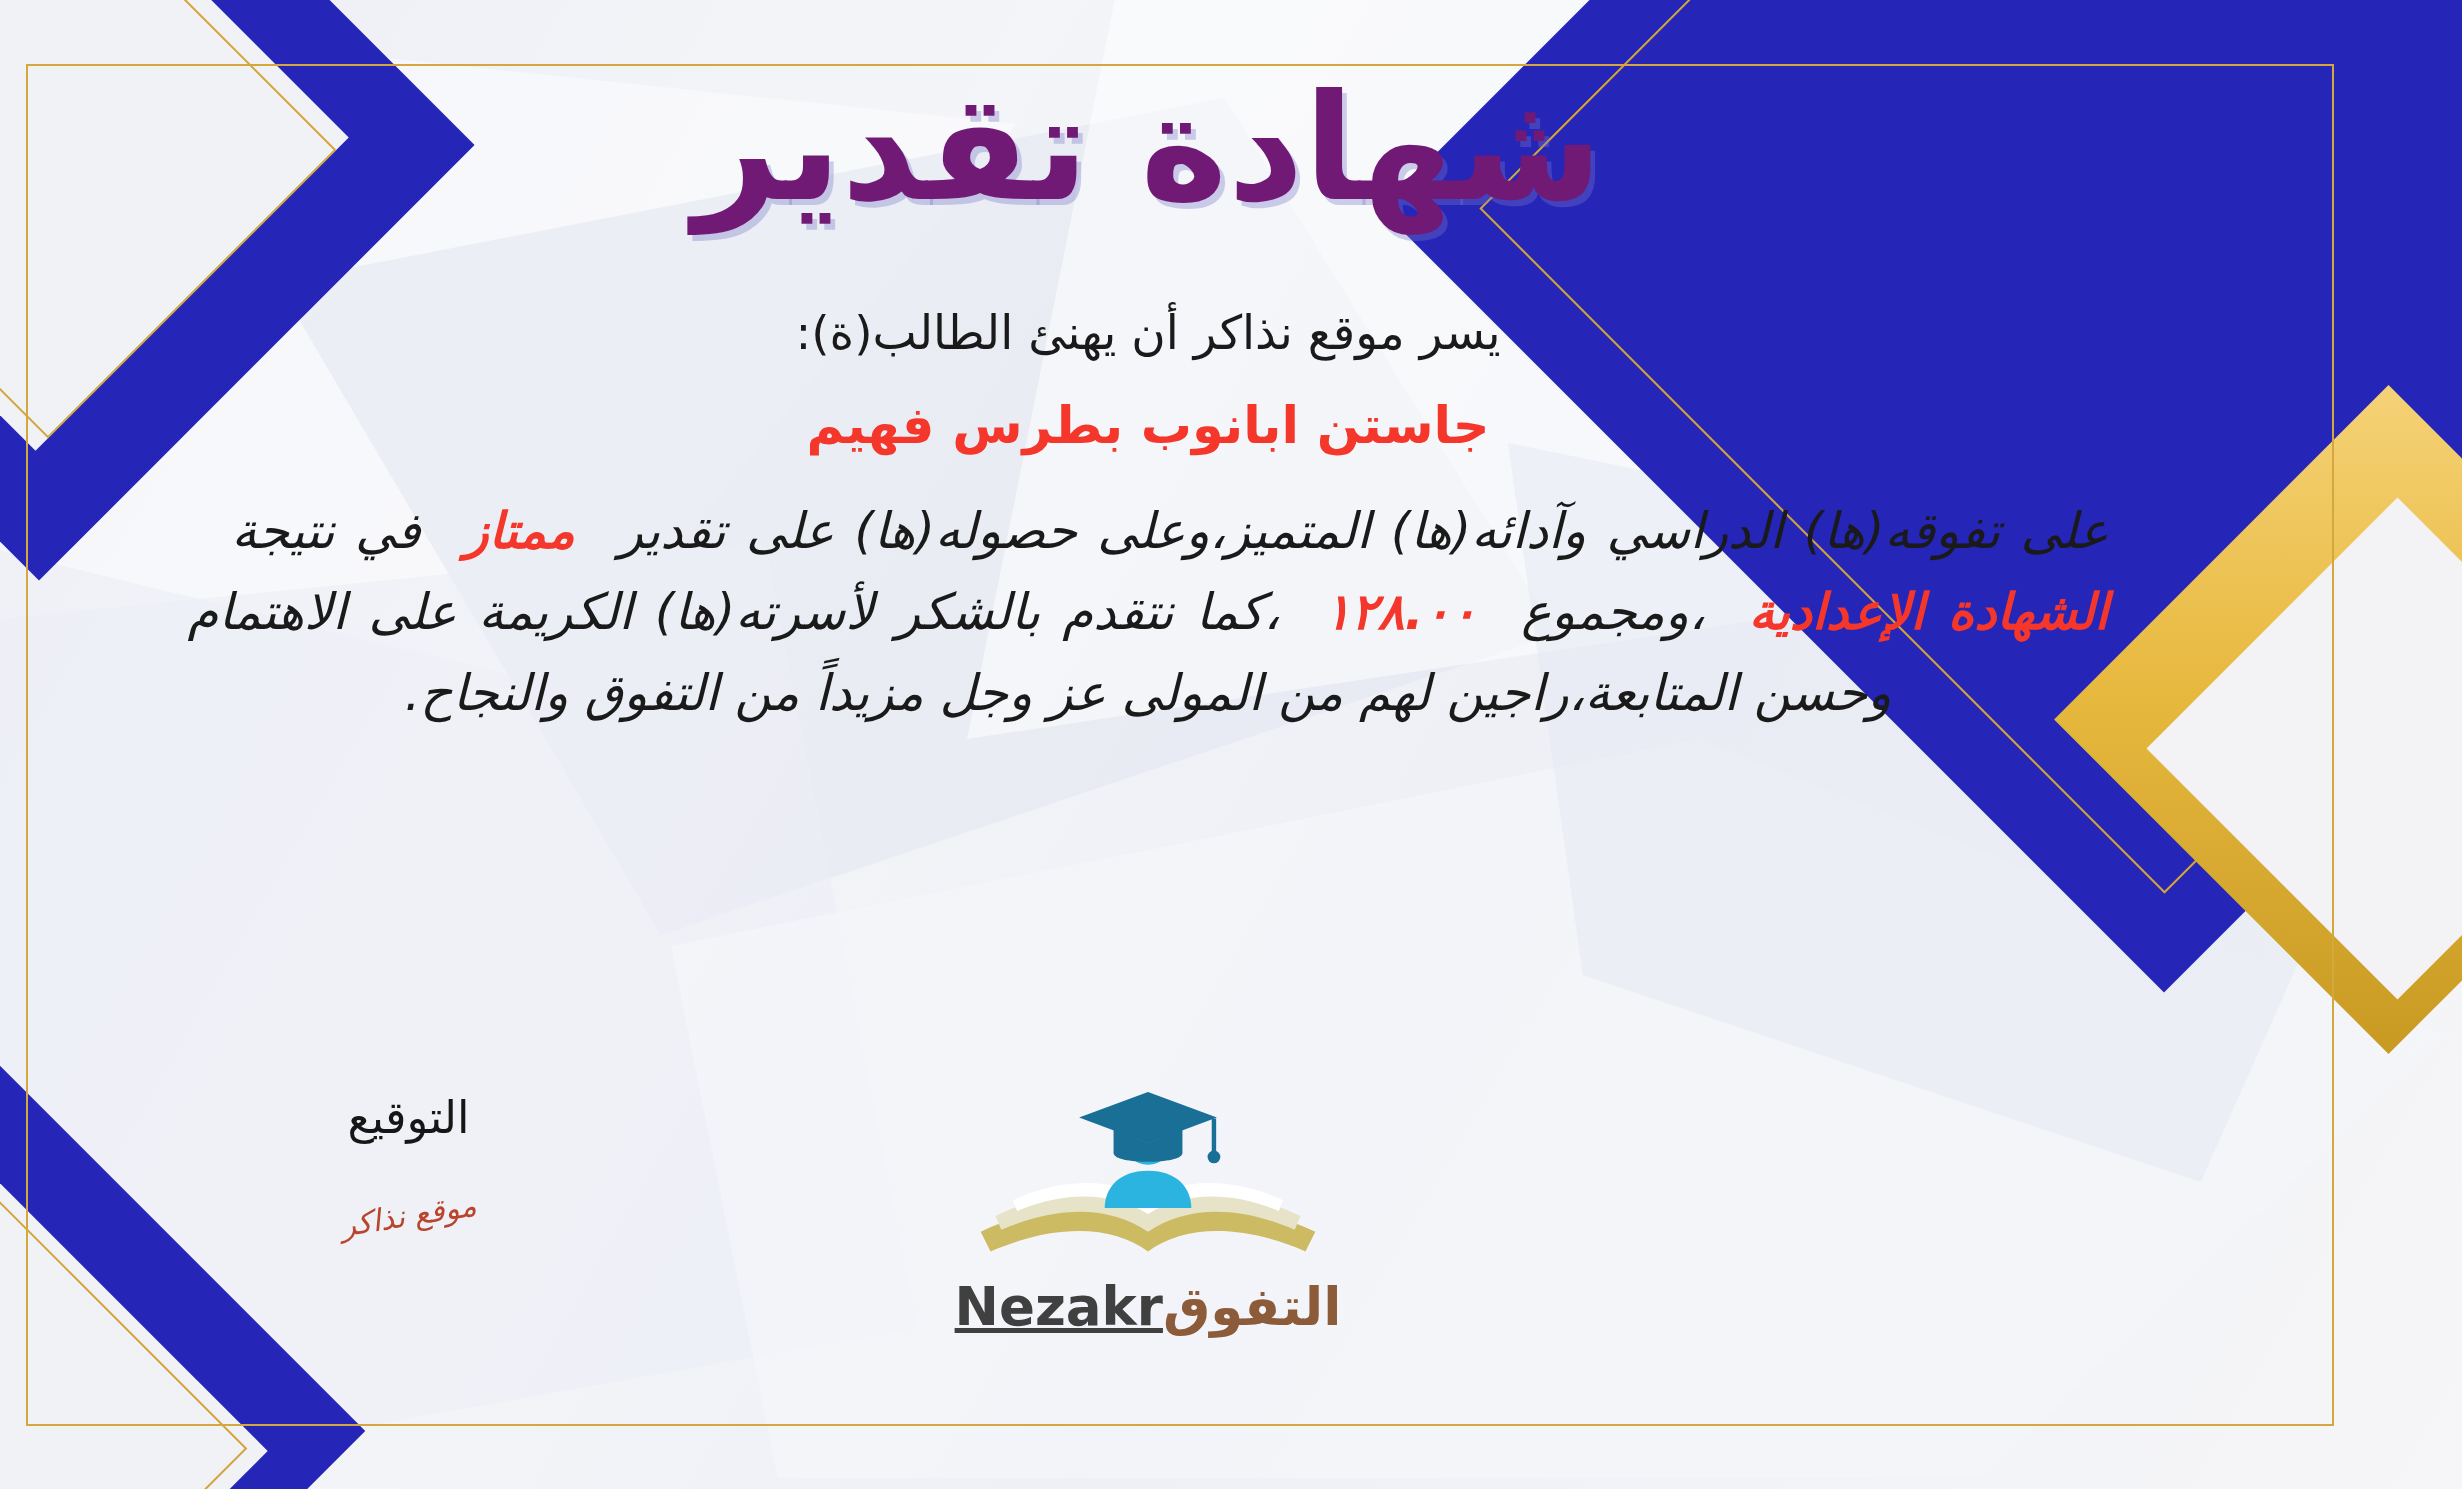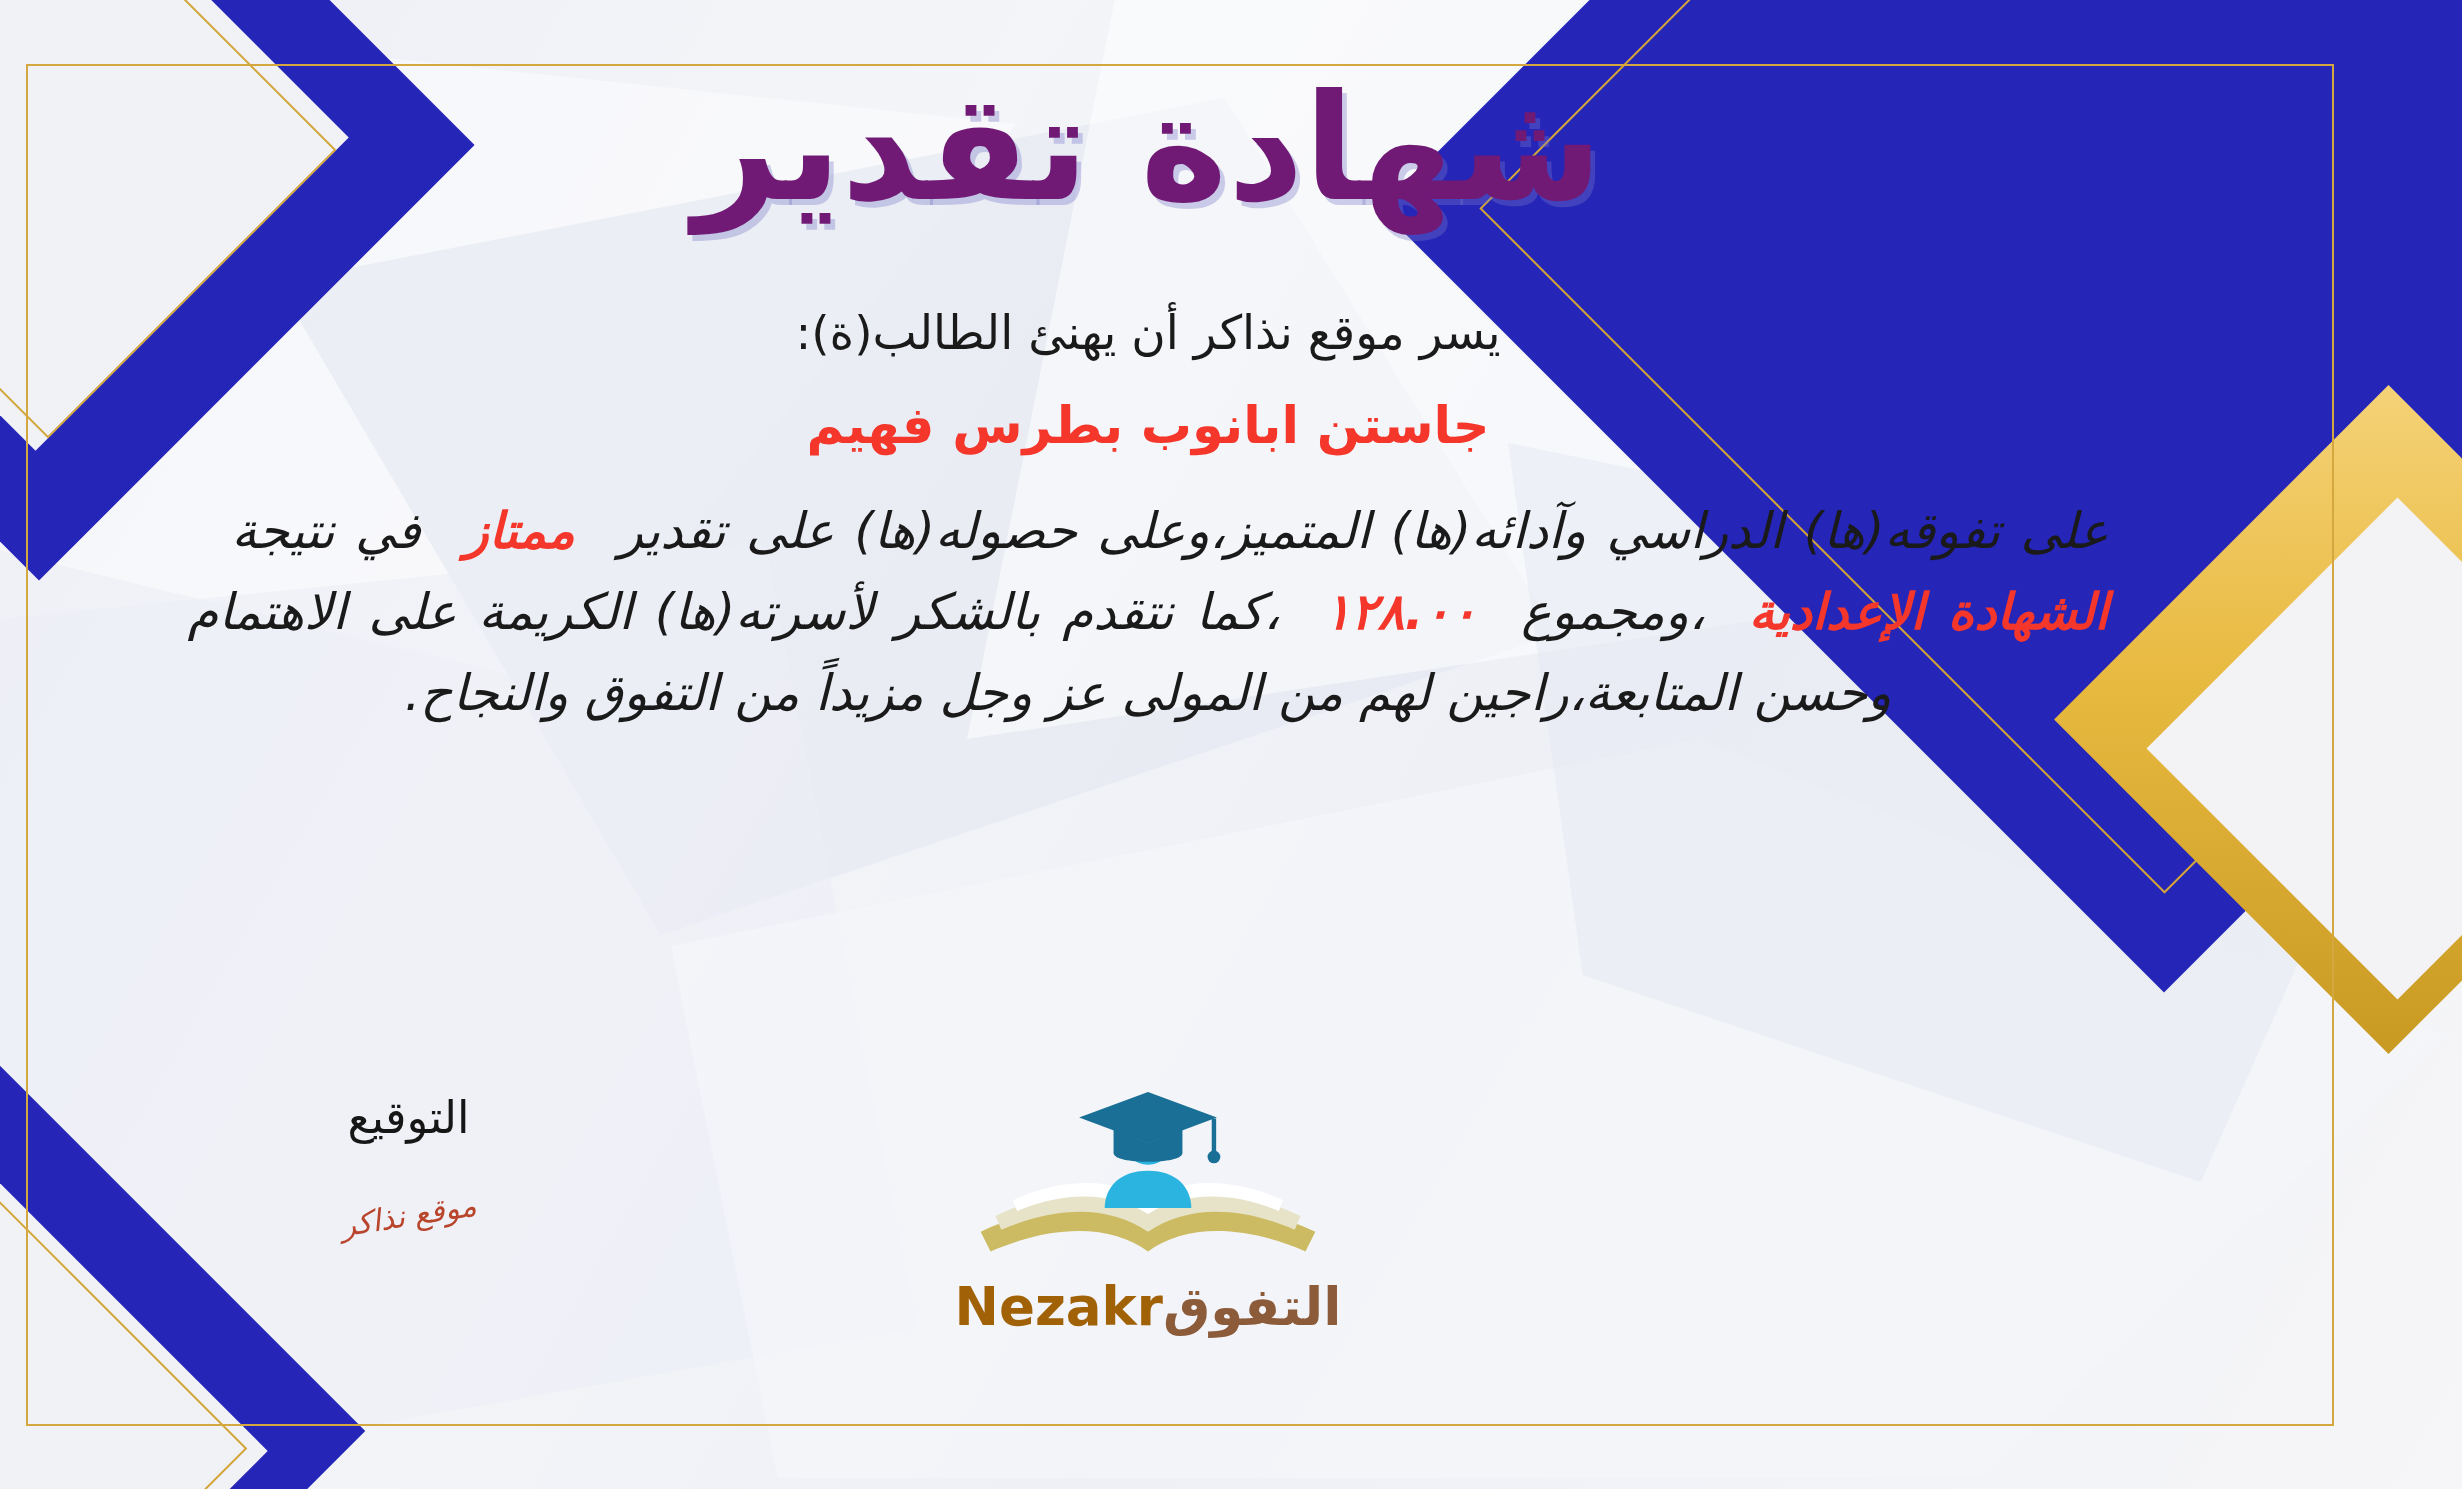--- a/index.html
+++ b/index.html
@@ -250,21 +250,21 @@
     position: relative;
   }
   .logo-text {
     margin-top: -4.9px;
     font-size: 53px;
     font-weight: bold;
     color: #8c5b3a;
     letter-spacing: 0px;
     direction: rtl;
   }
-  .logo-text .lat { color: #a16207; }
+  .logo-text .lat { color: #404040; text-decoration: underline; }
 </style>
 </head>
 <body>
 
 <div class="certificate">
 
   <div class="bg-base"></div>
   <div class="facet f1"></div>
   <div class="facet f2"></div>
   <div class="facet f3"></div>

